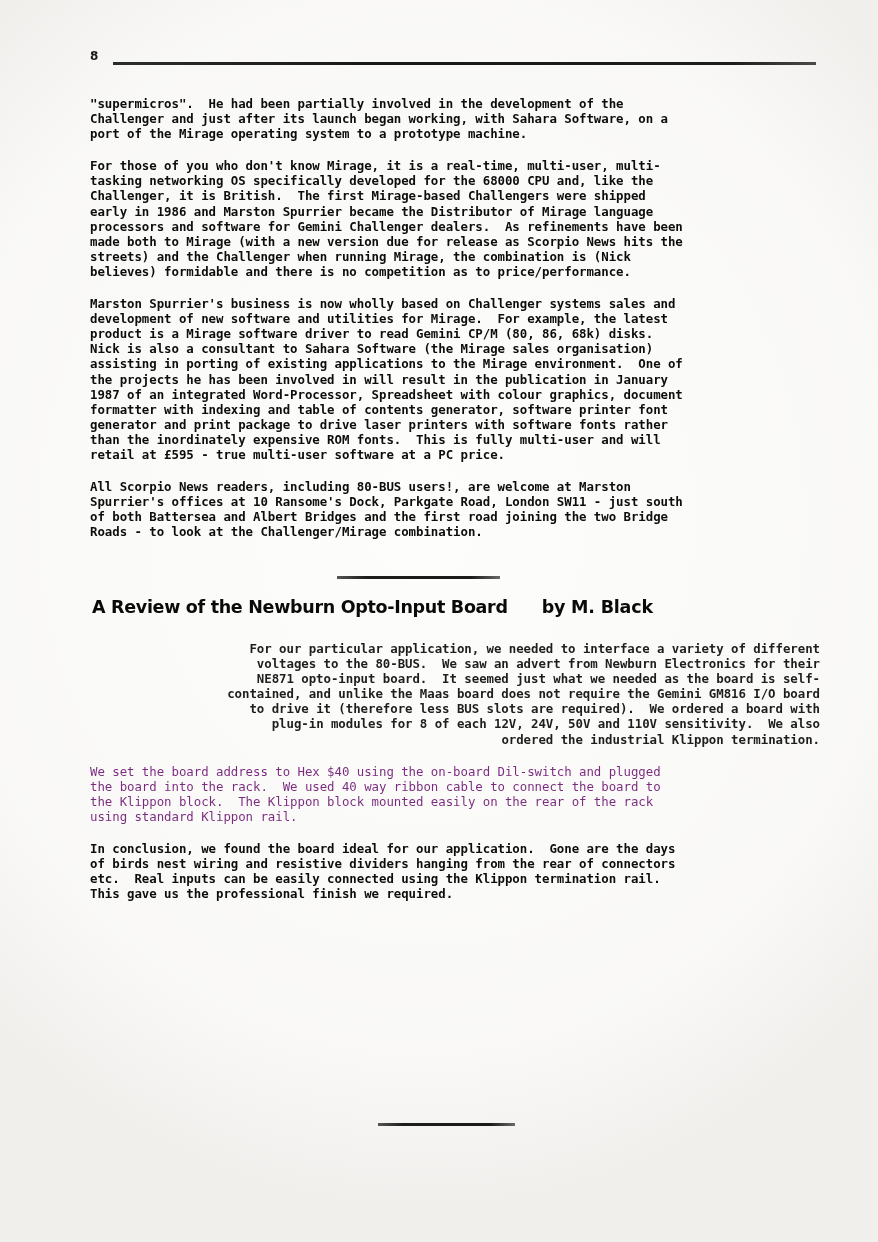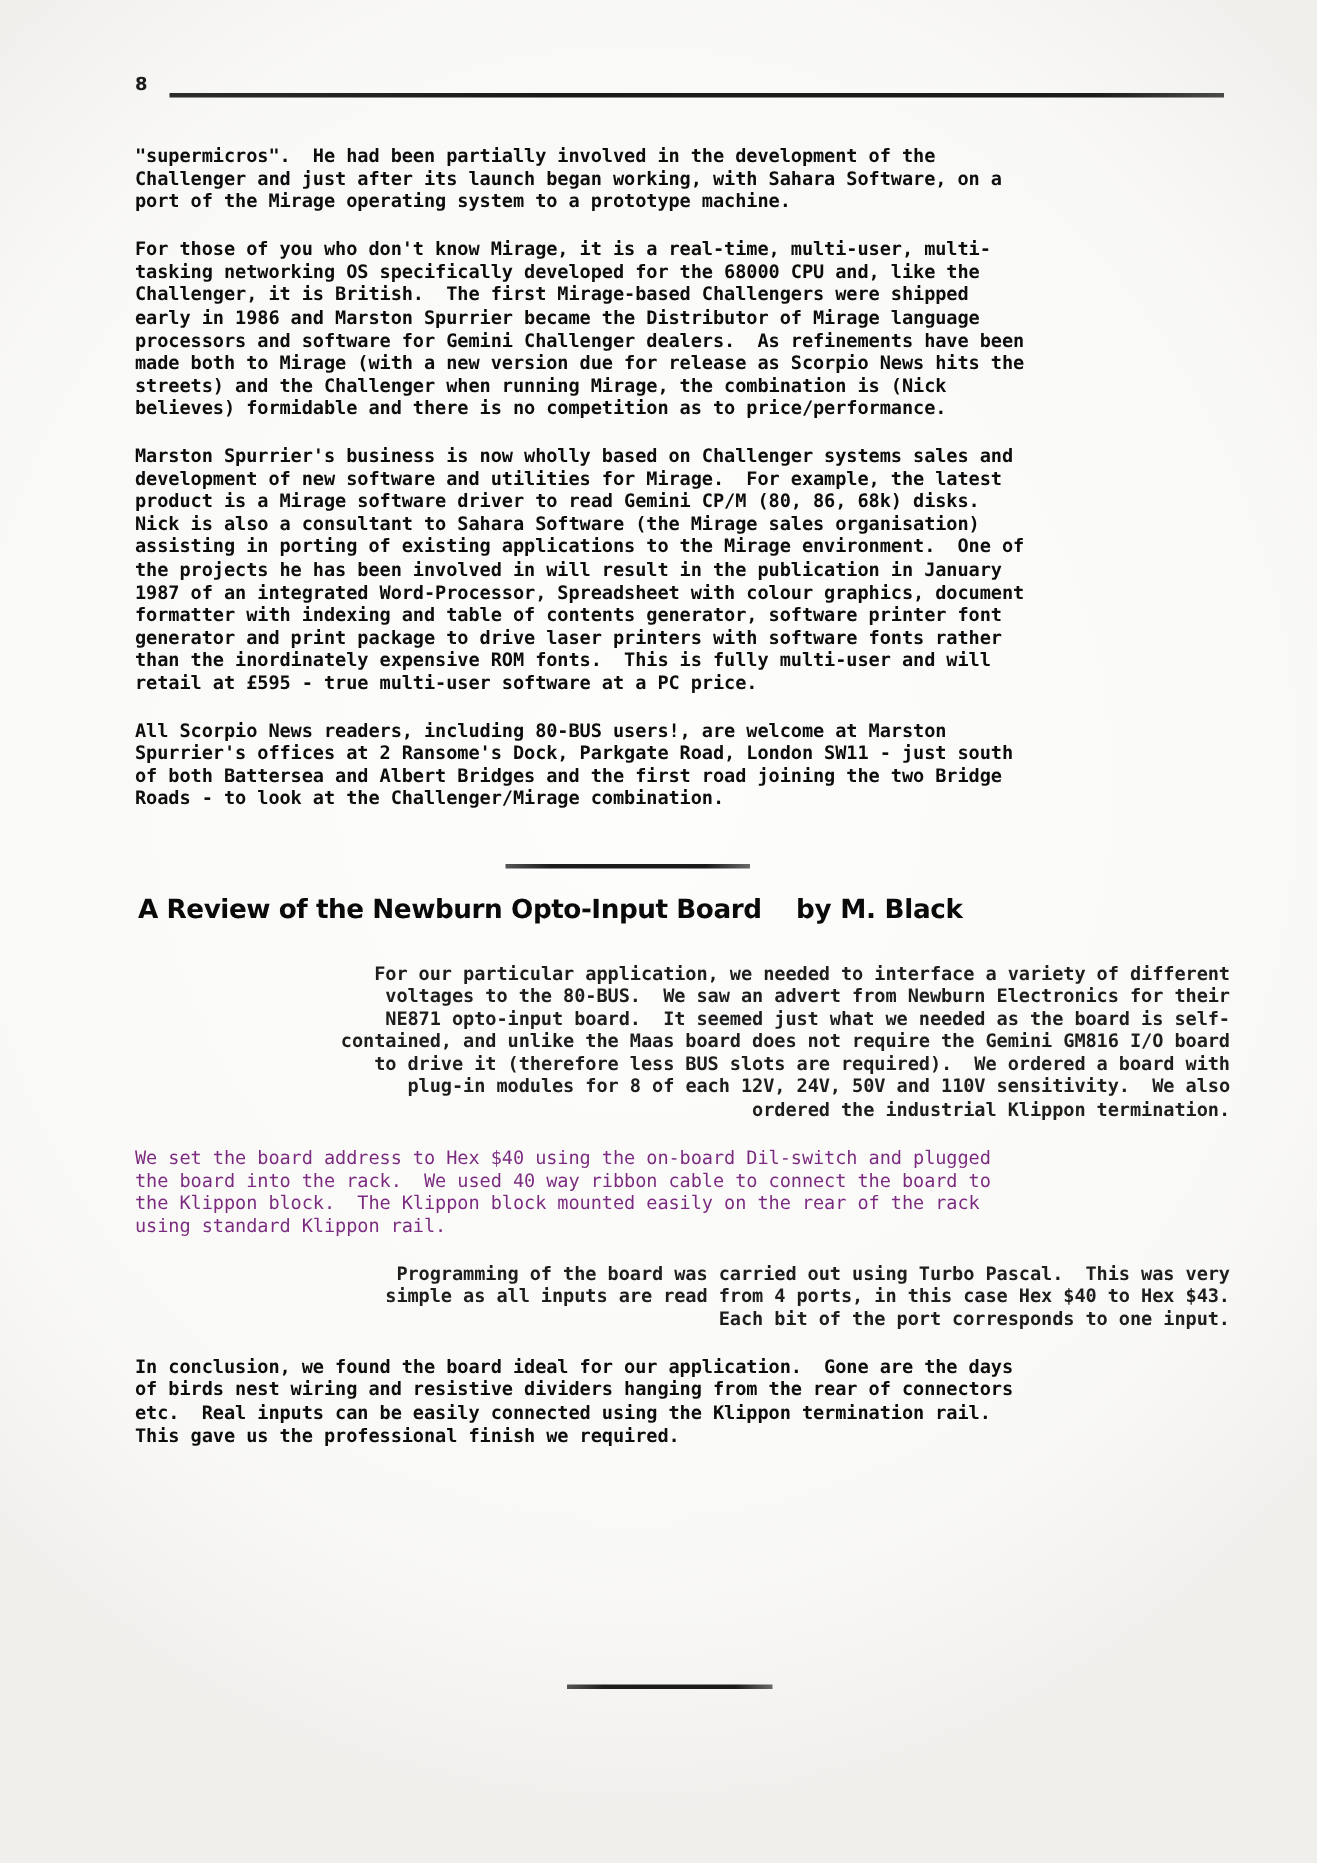--- a/index.html
+++ b/index.html
@@ -94,21 +94,21 @@
     display: flex;
     align-items: flex-start;
     font-family: "DejaVu Sans", "Liberation Sans", sans-serif;
     font-weight: 700;
     font-size: 17.5px;
     color: #0a0a0a;
     letter-spacing: -0.3px;
   }
   .article-title { white-space: nowrap; }
   .article-byline {
-    margin-left: 23px;
+    margin-left: 34px;
     white-space: nowrap;
     letter-spacing: -0.2px;
   }
 
   .column-two {
     position: absolute;
     left: 90px;
     top: 641px;
     width: 730px;
   }
@@ -140,21 +140,21 @@
 product is a Mirage software driver to read Gemini CP/M (80, 86, 68k) disks.
 Nick is also a consultant to Sahara Software (the Mirage sales organisation)
 assisting in porting of existing applications to the Mirage environment.  One of
 the projects he has been involved in will result in the publication in January
 1987 of an integrated Word-Processor, Spreadsheet with colour graphics, document
 formatter with indexing and table of contents generator, software printer font
 generator and print package to drive laser printers with software fonts rather
 than the inordinately expensive ROM fonts.  This is fully multi-user and will
 retail at £595 - true multi-user software at a PC price.</p>
     <p class="body ink-dark">All Scorpio News readers, including 80-BUS users!, are welcome at Marston
-Spurrier's offices at 2 Ransome's Dock, Parkgate Road, London SW11 - just south
+Spurrier's offices at 10 Ransome's Dock, Parkgate Road, London SW11 - just south
 of both Battersea and Albert Bridges and the first road joining the two Bridge
 Roads - to look at the Challenger/Mirage combination.</p>
   </div>
 
   <div class="short-rule divider-top"></div>
 
   <div class="article-head">
     <span class="article-title">A Review of the Newburn Opto-Input Board</span>
     <span class="article-byline">by M. Black</span>
   </div>
@@ -164,23 +164,20 @@
 voltages to the 80-BUS.  We saw an advert from Newburn Electronics for their
 NE871 opto-input board.  It seemed just what we needed as the board is self-
 contained, and unlike the Maas board does not require the Gemini GM816 I/O board
 to drive it (therefore less BUS slots are required).  We ordered a board with
 plug-in modules for 8 of each 12V, 24V, 50V and 110V sensitivity.  We also
 ordered the industrial Klippon termination.</p>
     <p class="body ink-light">We set the board address to Hex $40 using the on-board Dil-switch and plugged
 the board into the rack.  We used 40 way ribbon cable to connect the board to
 the Klippon block.  The Klippon block mounted easily on the rear of the rack
 using standard Klippon rail.</p>
-    <p class="body ink-mid">Programming of the board was carried out using Turbo Pascal.  This was very
-simple as all inputs are read from 4 ports, in this case Hex $40 to Hex $43.
-Each bit of the port corresponds to one input.</p>
     <p class="body ink-dark">In conclusion, we found the board ideal for our application.  Gone are the days
 of birds nest wiring and resistive dividers hanging from the rear of connectors
 etc.  Real inputs can be easily connected using the Klippon termination rail.
 This gave us the professional finish we required.</p>
   </div>
 
   <div class="short-rule divider-bottom"></div>
 
 </div>
 

